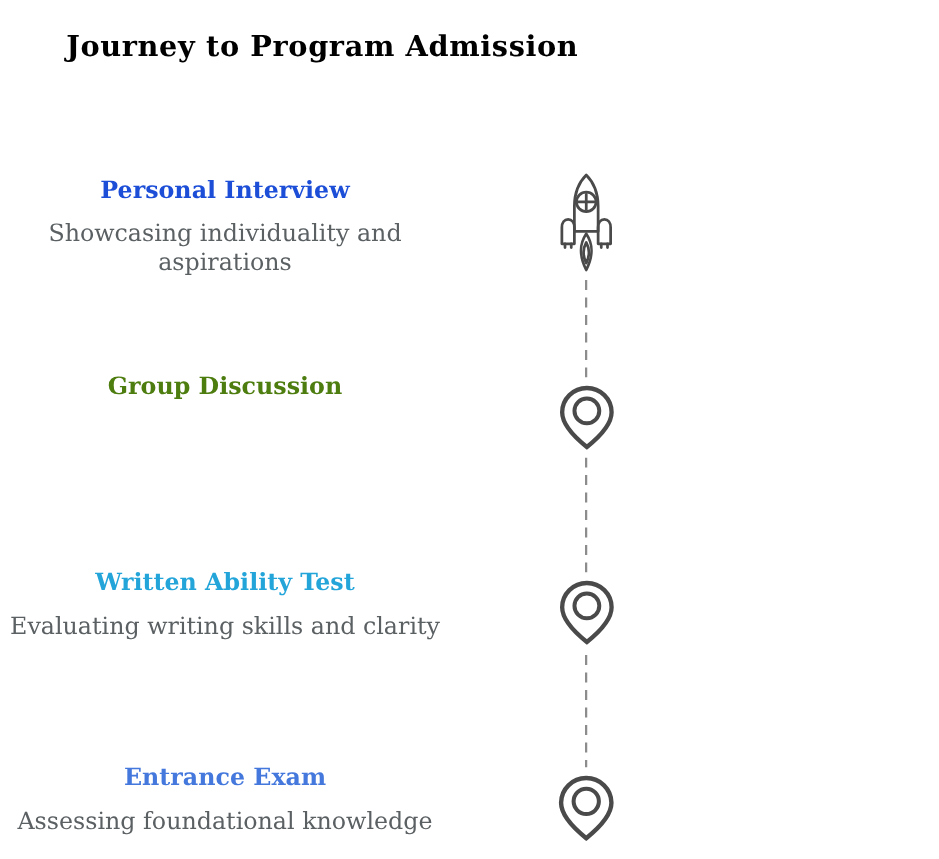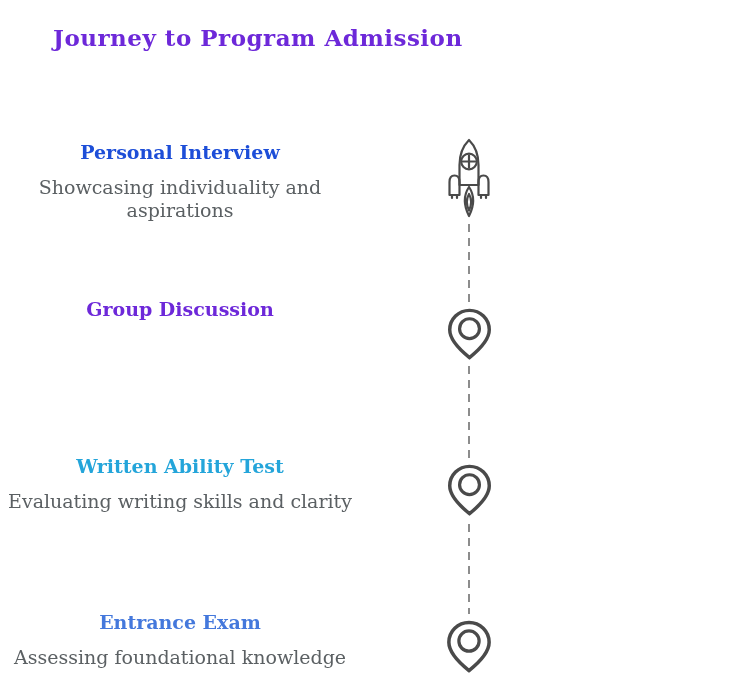--- a/index.html
+++ b/index.html
@@ -65,29 +65,29 @@
   .c1 { top: 224px; }
   .c2 { top: 366px; }
   .c3 { top: 524px; }
   svg { display: block; }
 </style>
 </head>
 <body style="background: rgb(255, 255, 255);">
 
 <div class="canvas">
 
-  <h1 class="title" style="color: #6d28d9;">Journey to Program Admission</h1>
+  <h1 class="title" style="color: #000000;">Journey to Program Admission</h1>
 
   <section class="step step-1">
     <h2 class="step-label" style="color: #1d4ed8;">Personal Interview</h2>
     <p class="step-desc">Showcasing individuality and aspirations</p>
   </section>
 
   <section class="step step-2">
-    <h2 class="step-label" style="color: #6d28d9;">Group Discussion</h2>
+    <h2 class="step-label" style="color: #4d7c0f;">Group Discussion</h2>
   </section>
 
   <section class="step step-3">
     <h2 class="step-label" style="color: rgb(36, 165, 218);">Written Ability Test</h2>
     <p class="step-desc">Evaluating writing skills and clarity</p>
   </section>
 
   <section class="step step-4">
     <h2 class="step-label" style="color: rgb(68, 120, 220);">Entrance Exam</h2>
     <p class="step-desc">Assessing foundational knowledge</p>

